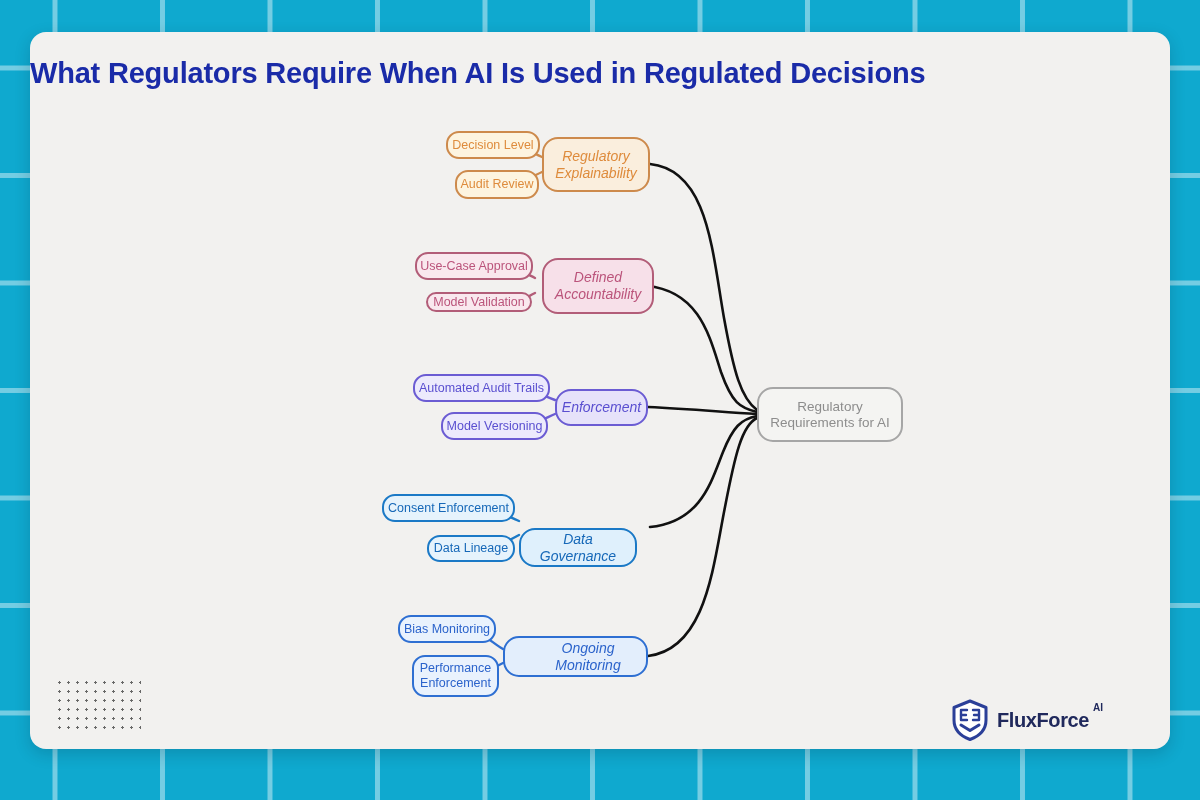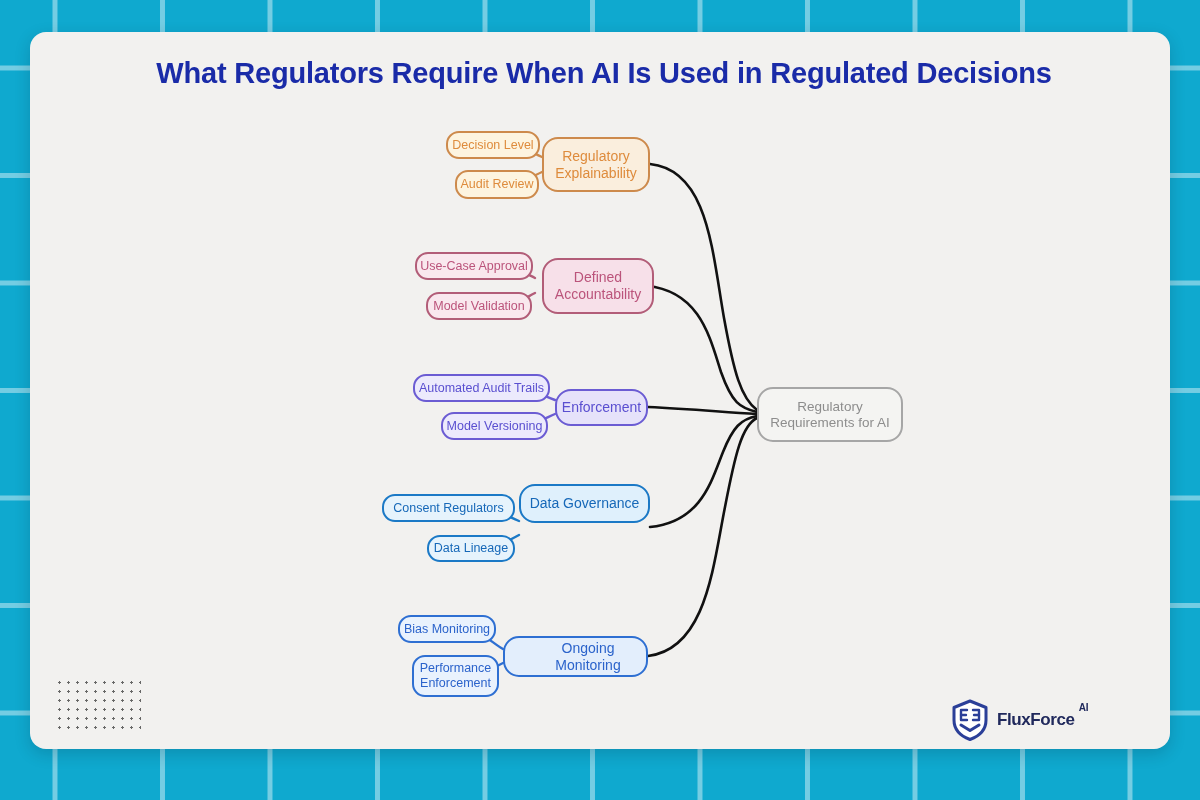--- a/index.html
+++ b/index.html
@@ -14,31 +14,31 @@
     background-size:107.5px 100%, 100% 107.5px;
     background-position:52.5px 0, 0 65.5px;
   }
   .card {
     position:absolute; left:30px; top:32px; width:1140px; height:717px;
     background:#f2f1ef; border-radius:16px;
     box-shadow:0 5px 16px rgba(0,20,40,.18);
   }
   .title {
     position:absolute; left:30px; top:57px; width:1140px;
-    text-align:center; font-size:29px; font-weight:700;
-    color:#1a2ba8; letter-spacing:-0.2px;padding-left:8px;
+    text-align:left; font-size:29px; font-weight:700;
+    color:#1a2ba8; letter-spacing:-0.2px;
   }
   svg.connectors { position:absolute; left:0; top:0; width:1200px; height:800px; }
   .node {
     position:absolute; display:flex; align-items:center; justify-content:center;
     text-align:center; border-style:solid; border-width:2.5px;
     font-weight:500; line-height:1.18;
   }
   .child  { font-size:12.5px; border-radius:13px;margin-left:36px; }
-  .parent { font-size:14px;   border-radius:16px; padding:0 8px; }
+  .parent { font-size:14px;   border-radius:16px; padding:0 8px;font-style:italic; }
   .b0 { border-color:#cd8a4c; color:#de8b3c; }
   .b0.child  { background:#fdf4e0; }
   .b0.parent { background:#faeedd; }
   .b1 { border-color:#b25d78; color:#bb547b; }
   .b1.child  { background:#f9e8ee; }
   .b1.parent { background:#f7e0e9; }
   .b2 { border-color:#6b5cd3; color:#5a4fd0; }
   .b2.child  { background:#eceafc; }
   .b2.parent { background:#e6e2fa; }
   .b3 { border-color:#1b79c6; color:#1668b8; }
@@ -50,21 +50,21 @@
   .broot {
     border-color:#a6a6a6; color:#8d8d8d; background:#f4f4f2;
     border-radius:16px; font-size:13.5px; padding:0 6px;
   }
   .dots {
     position:absolute; left:55px; top:678px; width:86px; height:52px;
     background-image:radial-gradient(circle, rgba(45,45,45,.7) 1.1px, transparent 1.3px);
     background-size:9px 9px;
   }
   .logo { position:absolute; left:950px; top:699px; display:flex; align-items:center; gap:7px; }
-  .logo .brand { font-size:17px; font-weight:700; color:#20295c; letter-spacing:-0.4px; }
+  .logo .brand { font-size:20px; font-weight:700; color:#20295c; letter-spacing:-0.4px; }
   .logo .ai { font-size:10px; font-weight:700; color:#20295c; align-self:flex-start; margin-top:3px; margin-left:-3px; }
 </style>
 </head>
 <body>
 
 <div class="card"></div>
 
 <h1 class="title">What Regulators Require When AI Is Used in Regulated Decisions</h1>
 
 <svg class="connectors" viewBox="0 0 1200 800">
@@ -89,30 +89,30 @@
     <path stroke="#2e6fd2" d="M460,629 C482,630 489,641 503,649"></path>
     <path stroke="#2e6fd2" d="M463,676 C484,675 490,669 503,663"></path>
   </g>
 </svg>
 
 <div class="node child b0" style="left:410px;top:131px;width:94px;height:28px">Decision Level</div>
 <div class="node child b0" style="left:419px;top:170px;width:84px;height:29px">Audit Review</div>
 <div class="node parent b0" style="left:542px;top:137px;width:108px;height:55px">Regulatory Explainability</div>
 
 <div class="node child b1" style="left:379px;top:252px;width:118px;height:28px">Use-Case Approval</div>
-<div class="node child b1" style="left:390px;top:292px;width:106px;height:28px">Model Validation</div>
+<div class="node child b1" style="left:390px;top:292px;width:106px;height:20px">Model Validation</div>
 <div class="node parent b1" style="left:542px;top:258px;width:112px;height:56px">Defined Accountability</div>
 
 <div class="node child b2" style="left:377px;top:374px;width:137px;height:28px">Automated Audit Trails</div>
 <div class="node child b2" style="left:405px;top:412px;width:107px;height:28px">Model Versioning</div>
 <div class="node parent b2" style="left:555px;top:389px;width:93px;height:37px">Enforcement</div>
 
-<div class="node child b3" style="left:346px;top:494px;width:133px;height:28px">Consent Regulators</div>
+<div class="node child b3" style="left:346px;top:494px;width:133px;height:28px">Consent Enforcement</div>
 <div class="node child b3" style="left:391px;top:535px;width:88px;height:27px">Data Lineage</div>
-<div class="node parent b3" style="left:519px;top:484px;width:131px;height:39px">Data Governance</div>
+<div class="node parent b3" style="left:519px;top:528px;width:118px;height:39px">Data Governance</div>
 
 <div class="node child b4" style="left:362px;top:615px;width:98px;height:28px">Bias Monitoring</div>
 <div class="node child b4" style="left:376px;top:655px;width:87px;height:42px">Performance Enforcement</div>
 <div class="node parent b4" style="left:503px;top:636px;width:145px;height:41px">Ongoing Monitoring</div>
 
 <div class="node broot" style="left:757px;top:387px;width:146px;height:55px">Regulatory Requirements for AI</div>
 
 <div class="dots"></div>
 
 <div class="logo">

